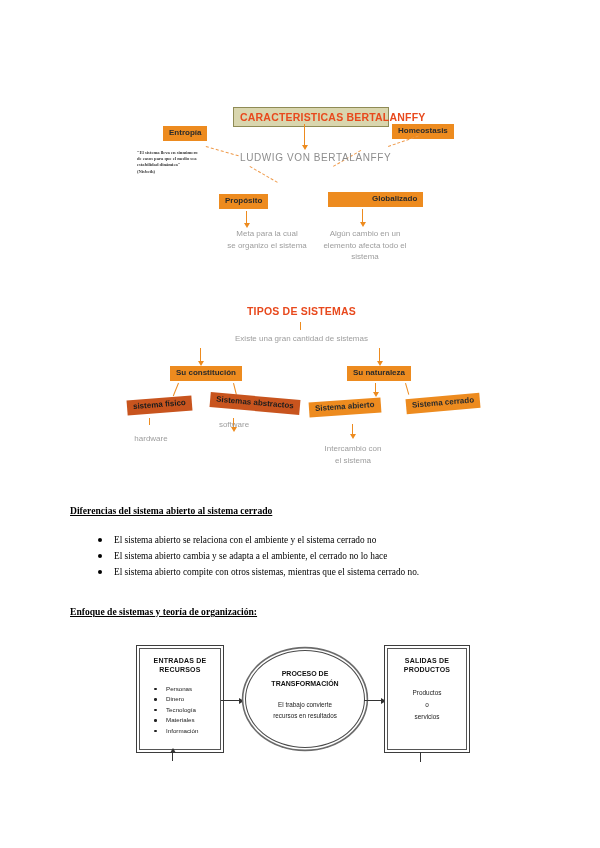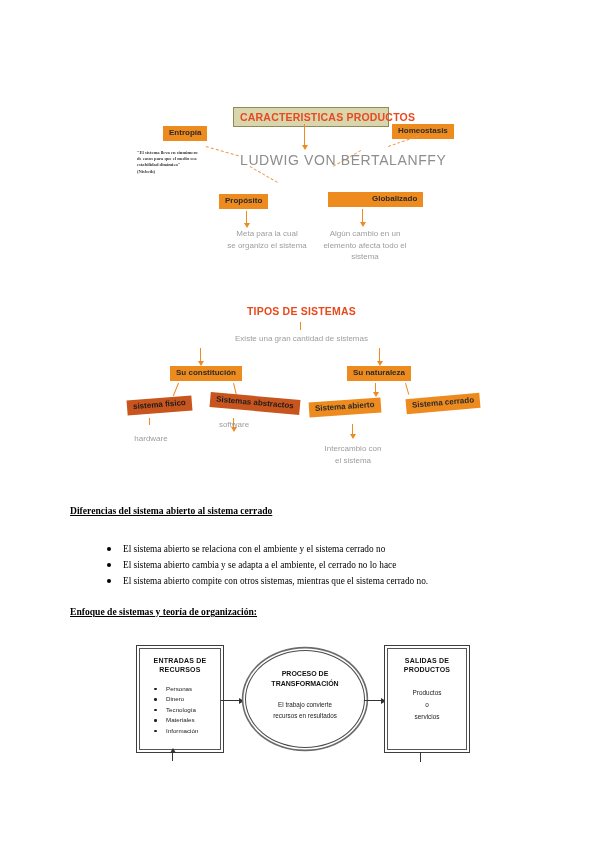--- a/index.html
+++ b/index.html
@@ -27,21 +27,21 @@
     padding:3px 6px;white-space:nowrap;text-align:center;
     line-height:1.1;
   }
   .obox.dark{background:#c8541e;color:#1d1d1d;}
   .gtext{
     color:#9d9d9d;font-family:"Liberation Sans",sans-serif;
     font-size:8px;line-height:1.45;text-align:center;white-space:nowrap;
   }
   .name-text{
     color:#8d8d8d;font-family:"Liberation Sans",sans-serif;
-    font-size:14px;letter-spacing:.6px;white-space:nowrap;
+    font-size:10px;letter-spacing:.6px;white-space:nowrap;
   }
   .quote{
     color:#3a3a3a;font-family:"Liberation Serif",serif;
     font-size:4.6px;line-height:1.35;width:62px;font-weight:bold;
   }
   .sec-title{
     color:#e8491d;font-family:"Liberation Sans",sans-serif;
     font-weight:bold;font-size:10.5px;letter-spacing:.2px;white-space:nowrap;
   }
 
@@ -53,21 +53,21 @@
     border-top:5px solid #ed8b1f;
   }
   .diag{position:absolute;height:0;border-top:1.2px dashed #ef9a4a;transform-origin:0 0;}
   .plain-line{position:absolute;background:#ed8b1f;width:1.2px;}
 
   
   .head-u{
     font-family:Liberation Serif, serif;font-weight:bold;font-size:9.6px;
     text-decoration:underline;color:#000;white-space:nowrap;
   }
-  ul.bullets{margin:9px;padding:0;list-style:none;}
+  ul.bullets{margin:0;padding:0;list-style:none;}
   ul.bullets li{
     font-family:"Liberation Serif",serif;font-size:9.3px;color:#000;
     line-height:16px;position:relative;padding-left:22px;white-space:nowrap;
   }
   ul.bullets li:before{
     content:"";position:absolute;left:6px;top:6px;
     width:4px;height:4px;border-radius:50%;background:#000;
   }
 
   
@@ -117,21 +117,21 @@
     border-bottom:5px solid #333;
   }
 </style>
 </head>
 <body>
 
 <div class="page">
 
   <div>
 
-    <div class="abs title-box" style="left:233px;top:107px;width:142px;">CARACTERISTICAS PRODUCTOS</div>
+    <div class="abs title-box" style="left:233px;top:107px;width:142px;">CARACTERISTICAS BERTALANFFY</div>
 
     <div class="vline" style="left:304px;top:124px;height:22px;"></div>
 
     <div class="abs obox" style="left:163px;top:126px;">Entropía</div>
 
     <div class="abs obox" style="left:392px;top:124px;">Homeostasis</div>
 
     <div class="diag" style="left:206px;top:146px;width:34px;transform:rotate(16deg);"></div>
     <div class="diag" style="left:388px;top:146px;width:32px;transform:rotate(-19deg);"></div>
     <div class="diag" style="left:250px;top:166px;width:32px;transform:rotate(30deg);"></div>

